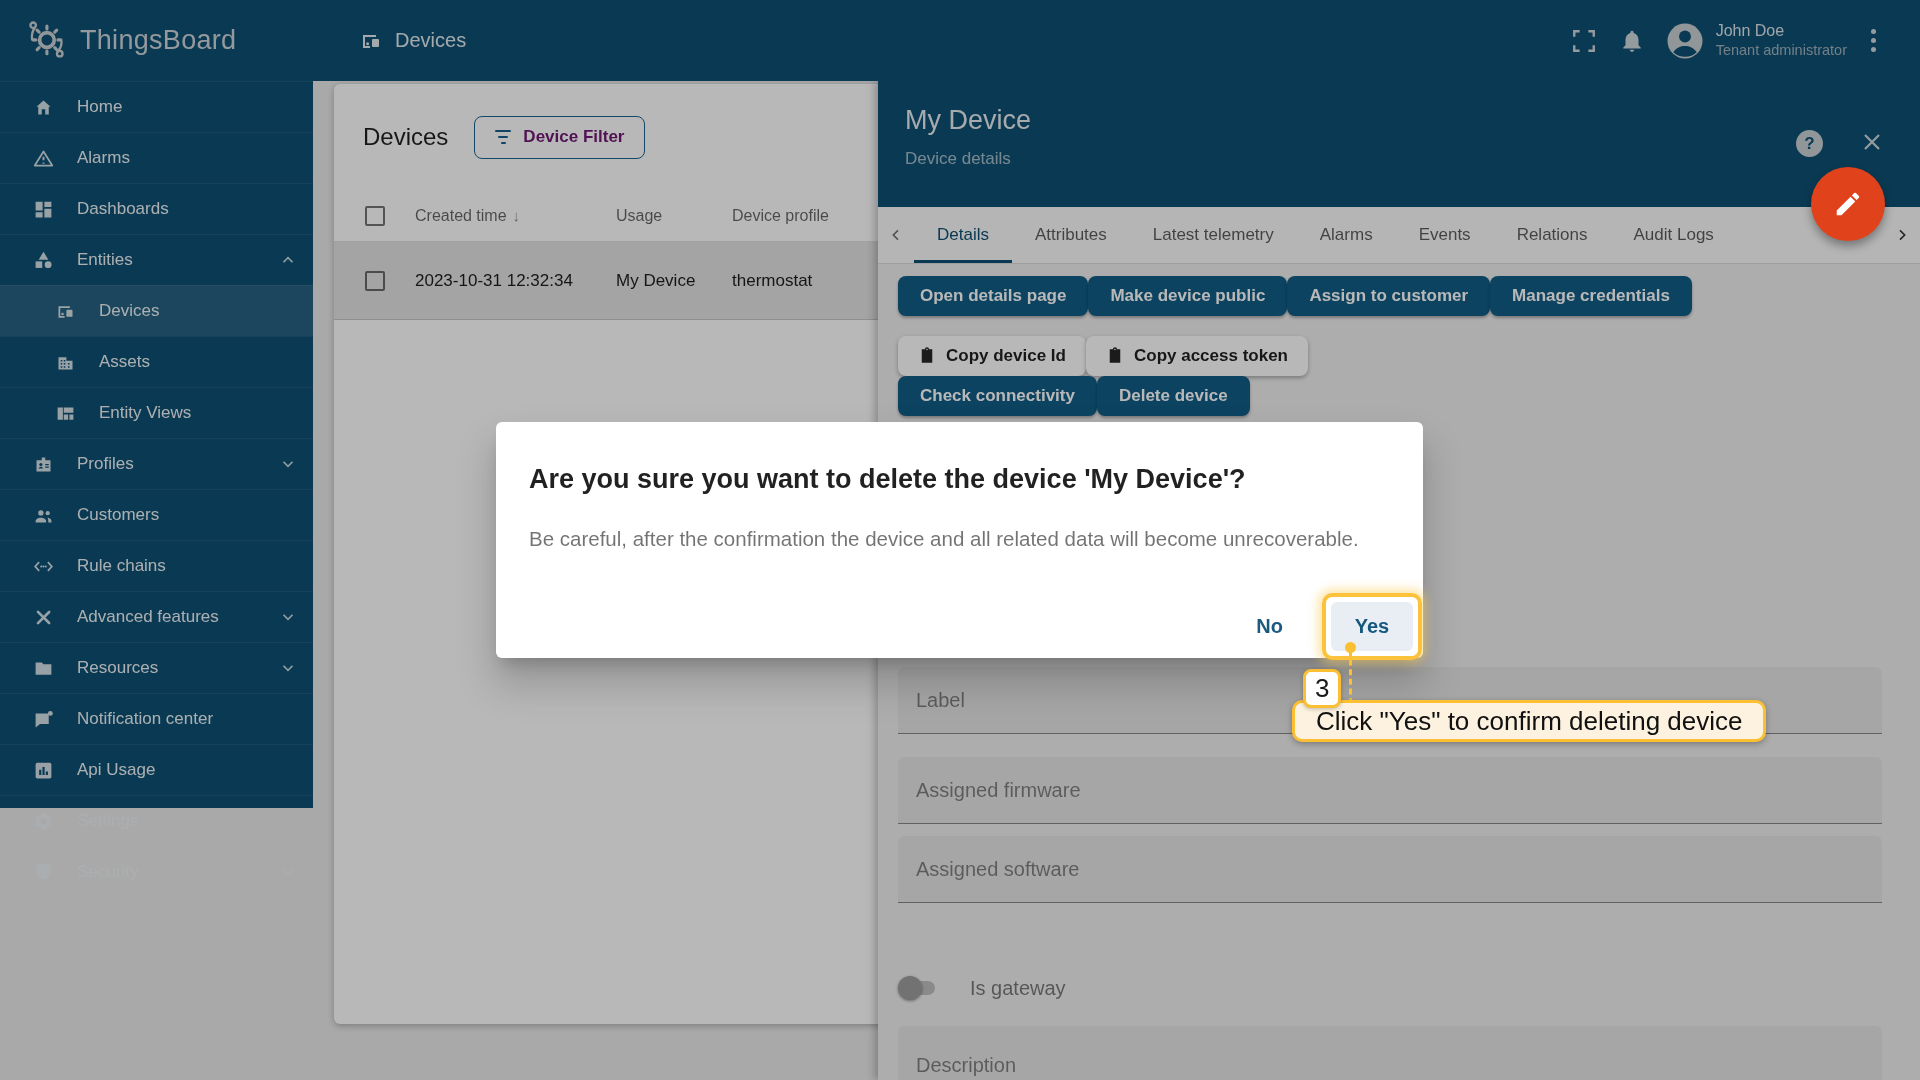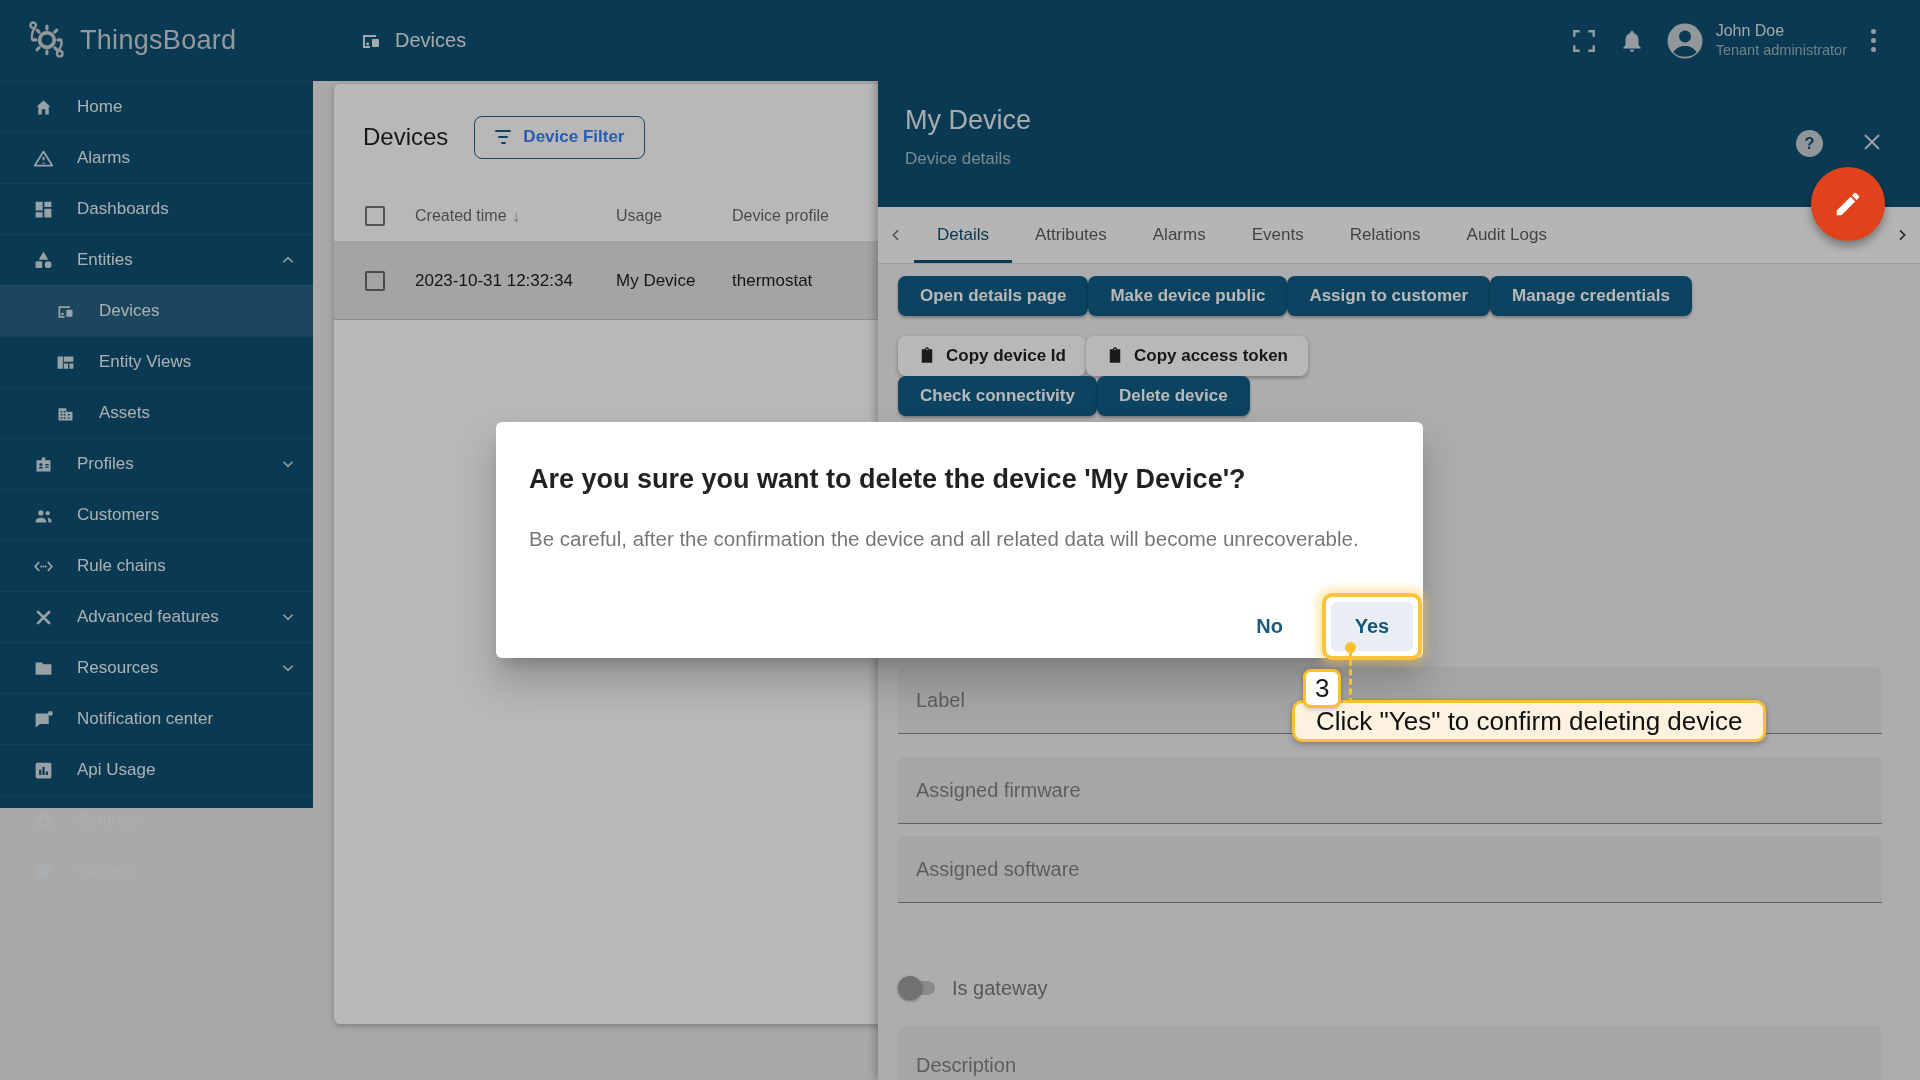--- a/index.html
+++ b/index.html
@@ -41,21 +41,21 @@
   .dots{display:flex;flex-direction:column;gap:4px;padding:10px;cursor:pointer}
   .dots i{width:5px;height:5px;border-radius:50%;background:#cfd8dd}
 
   
   #main{position:absolute;left:313px;top:81px;right:0;bottom:0;background:#eaeaea}
   #devices-card{position:absolute;left:21px;top:3px;width:1200px;height:940px;background:#fff;border-radius:6px;
                 box-shadow:0 2px 6px rgba(0,0,0,.25)}
   .card-header{height:106px;display:flex;align-items:center;padding-left:29px}
   .card-title{font-size:24px;font-weight:500;color:rgba(0,0,0,.87)}
   .filter-btn{margin-left:26px;height:43px;padding:16px 20px;display:flex;align-items:center;gap:12px;
-              border:1.5px solid #1b6590;border-radius:8px;color:#3b82f6;font-size:17px;font-weight:700;
+              border:1.5px solid #1b6590;border-radius:8px;color:#701a75;font-size:17px;font-weight:700;
               background:transparent;cursor:pointer}
   .filter-icon{display:flex;flex-direction:column;gap:3.5px;align-items:center}
   .filter-icon i{height:2.5px;background:#15608c;border-radius:2px;display:block}
   .filter-icon i:nth-child(1){width:16px}.filter-icon i:nth-child(2){width:10px}.filter-icon i:nth-child(3){width:5px}
   .trow{display:flex;align-items:center;padding-left:31px;border-bottom:1px solid rgba(0,0,0,.12)}
   .thead{height:52px;font-size:16px;font-weight:500;color:rgba(0,0,0,.6)}
   .tdata{height:78px;font-size:17px;color:rgba(0,0,0,.87);background:rgba(0,0,0,.11);cursor:pointer}
   .cb{width:20px;height:20px;border:2px solid rgba(0,0,0,.54);border-radius:2px;margin-right:30px;flex:none;cursor:pointer}
   .col-a{width:201px}.col-b{width:116px}.col-c{flex:1}
   .sort{font-size:15px;color:rgba(0,0,0,.45);margin-left:6px}
@@ -77,21 +77,21 @@
   .panel-body{position:absolute;left:0;right:0;top:183px;bottom:0;padding:12px 20px 0 20px}
   .btn-row{display:flex;margin-bottom:20px}
   .pbtn{height:40px;padding:0 22px;background:var(--btn);color:#fff;font-size:17px;font-weight:600;
         border:none;border-radius:8px;cursor:pointer;box-shadow:0 2px 3px rgba(0,0,0,.3)}
   .copy-btn{height:40px;padding:0 20px;background:#fff;color:rgba(0,0,0,.87);font-size:17px;font-weight:600;
         border:none;border-radius:8px;cursor:pointer;box-shadow:0 2px 4px rgba(0,0,0,.3);display:flex;align-items:center;gap:10px}
   .copy-btn svg{width:18px;height:18px}
   .field{position:absolute;left:20px;right:38px;height:67px;background:rgba(0,0,0,.035);
          border-bottom:1px solid rgba(0,0,0,.42);border-radius:6px 6px 0 0;display:flex;align-items:center;
          padding-left:18px;font-size:20px;color:rgba(0,0,0,.45)}
-  .toggle-row{position:absolute;left:20px;top:895px;display:flex;align-items:center;gap:14px;
+  .toggle-row{position:absolute;left:20px;top:895px;display:flex;align-items:center;gap:32px;
               font-size:20px;color:rgba(0,0,0,.5)}
   .toggle{position:relative;width:40px;height:24px;cursor:pointer}
   .toggle .track{position:absolute;left:3px;top:5px;width:34px;height:14px;border-radius:8px;background:rgba(0,0,0,.2)}
   .toggle .thumb{position:absolute;left:0;top:0;width:24px;height:24px;border-radius:50%;background:#9e9e9e;
                  box-shadow:0 1px 3px rgba(0,0,0,.4)}
 
   
   #fab{position:absolute;left:1811px;top:167px;width:74px;height:74px;border-radius:50%;background:var(--fab);
        display:flex;align-items:center;justify-content:center;z-index:40;cursor:pointer;
        box-shadow:0 5px 10px rgba(0,0,0,.35)}
@@ -173,29 +173,29 @@
   <div class="nav sub selected">
     <svg viewBox="0 0 24 24" fill="currentColor">
         <path d="M4 6h13v2H6v9h5v2H4z"></path>
         <rect x="13" y="10" width="7" height="8" rx="1"></rect>
         <circle cx="8.6" cy="14.8" r="1.5"></circle>
       </svg>
     <span>Devices</span>
   </div>
   <div class="nav sub">
     <svg viewBox="0 0 24 24" fill="currentColor">
+        <path d="M4 20V6h9v4h7v10zM6.5 9h1.8v1.8H6.5zM10 9h1.8v1.8H10zM6.5 12.6h1.8v1.8H6.5zM10 12.6h1.8v1.8H10zM6.5 16.2h1.8v1.8H6.5zM10 16.2h1.8v1.8H10zM14.8 12.6h1.8v1.8h-1.8zM14.8 16.2h1.8v1.8h-1.8z" fill-rule="evenodd"></path>
+      </svg>
+    <span>Assets</span>
+  </div>
+  <div class="nav sub">
+    <svg viewBox="0 0 24 24" fill="currentColor">
         <path d="M3 5h6v14H3zM10 5h11v6H10zM10 13h5v6h-5zM16.5 13H21v6h-4.5z"></path>
       </svg>
     <span>Entity Views</span>
-  </div>
-  <div class="nav sub">
-    <svg viewBox="0 0 24 24" fill="currentColor">
-        <path d="M4 20V6h9v4h7v10zM6.5 9h1.8v1.8H6.5zM10 9h1.8v1.8H10zM6.5 12.6h1.8v1.8H6.5zM10 12.6h1.8v1.8H10zM6.5 16.2h1.8v1.8H6.5zM10 16.2h1.8v1.8H10zM14.8 12.6h1.8v1.8h-1.8zM14.8 16.2h1.8v1.8h-1.8z" fill-rule="evenodd"></path>
-      </svg>
-    <span>Assets</span>
   </div>
   <div class="nav">
     <svg viewBox="0 0 24 24" fill="currentColor">
         <path d="M4 7h16v13H4zM10 4h4v3h-4z"></path>
         <circle cx="9" cy="12" r="1.8" fill="#0f5173"></circle>
         <path d="M6.4 16.6c.5-1.4 1.5-2 2.6-2s2.1.6 2.6 2z" fill="#0f5173"></path>
         <path d="M14 11.4h4v1.4h-4zM14 14.4h4v1.4h-4z" fill="#0f5173"></path>
       </svg>
     <span>Profiles</span>
     <svg class="chev" viewBox="0 0 24 24" fill="none" stroke="currentColor" stroke-width="2.2">
@@ -350,20 +350,21 @@
   </div>
 
   <div class="tabs">
     <div class="tab-chev">
       <svg width="16" height="16" viewBox="0 0 24 24" fill="none" stroke="rgba(0,0,0,.55)" stroke-width="2.4">
           <path d="M15 5l-7 7 7 7"></path>
         </svg>
     </div>
     <div class="tab active">Details</div>
     <div class="tab">Attributes</div>
+    <div class="tab">Latest telemetry</div>
     <div class="tab">Alarms</div>
     <div class="tab">Events</div>
     <div class="tab">Relations</div>
     <div class="tab">Audit Logs</div>
     <div class="tab-chev right">
       <svg width="16" height="16" viewBox="0 0 24 24" fill="none" stroke="rgba(0,0,0,.8)" stroke-width="2.4">
           <path d="M9 5l7 7-7 7"></path>
         </svg>
     </div>
   </div>

